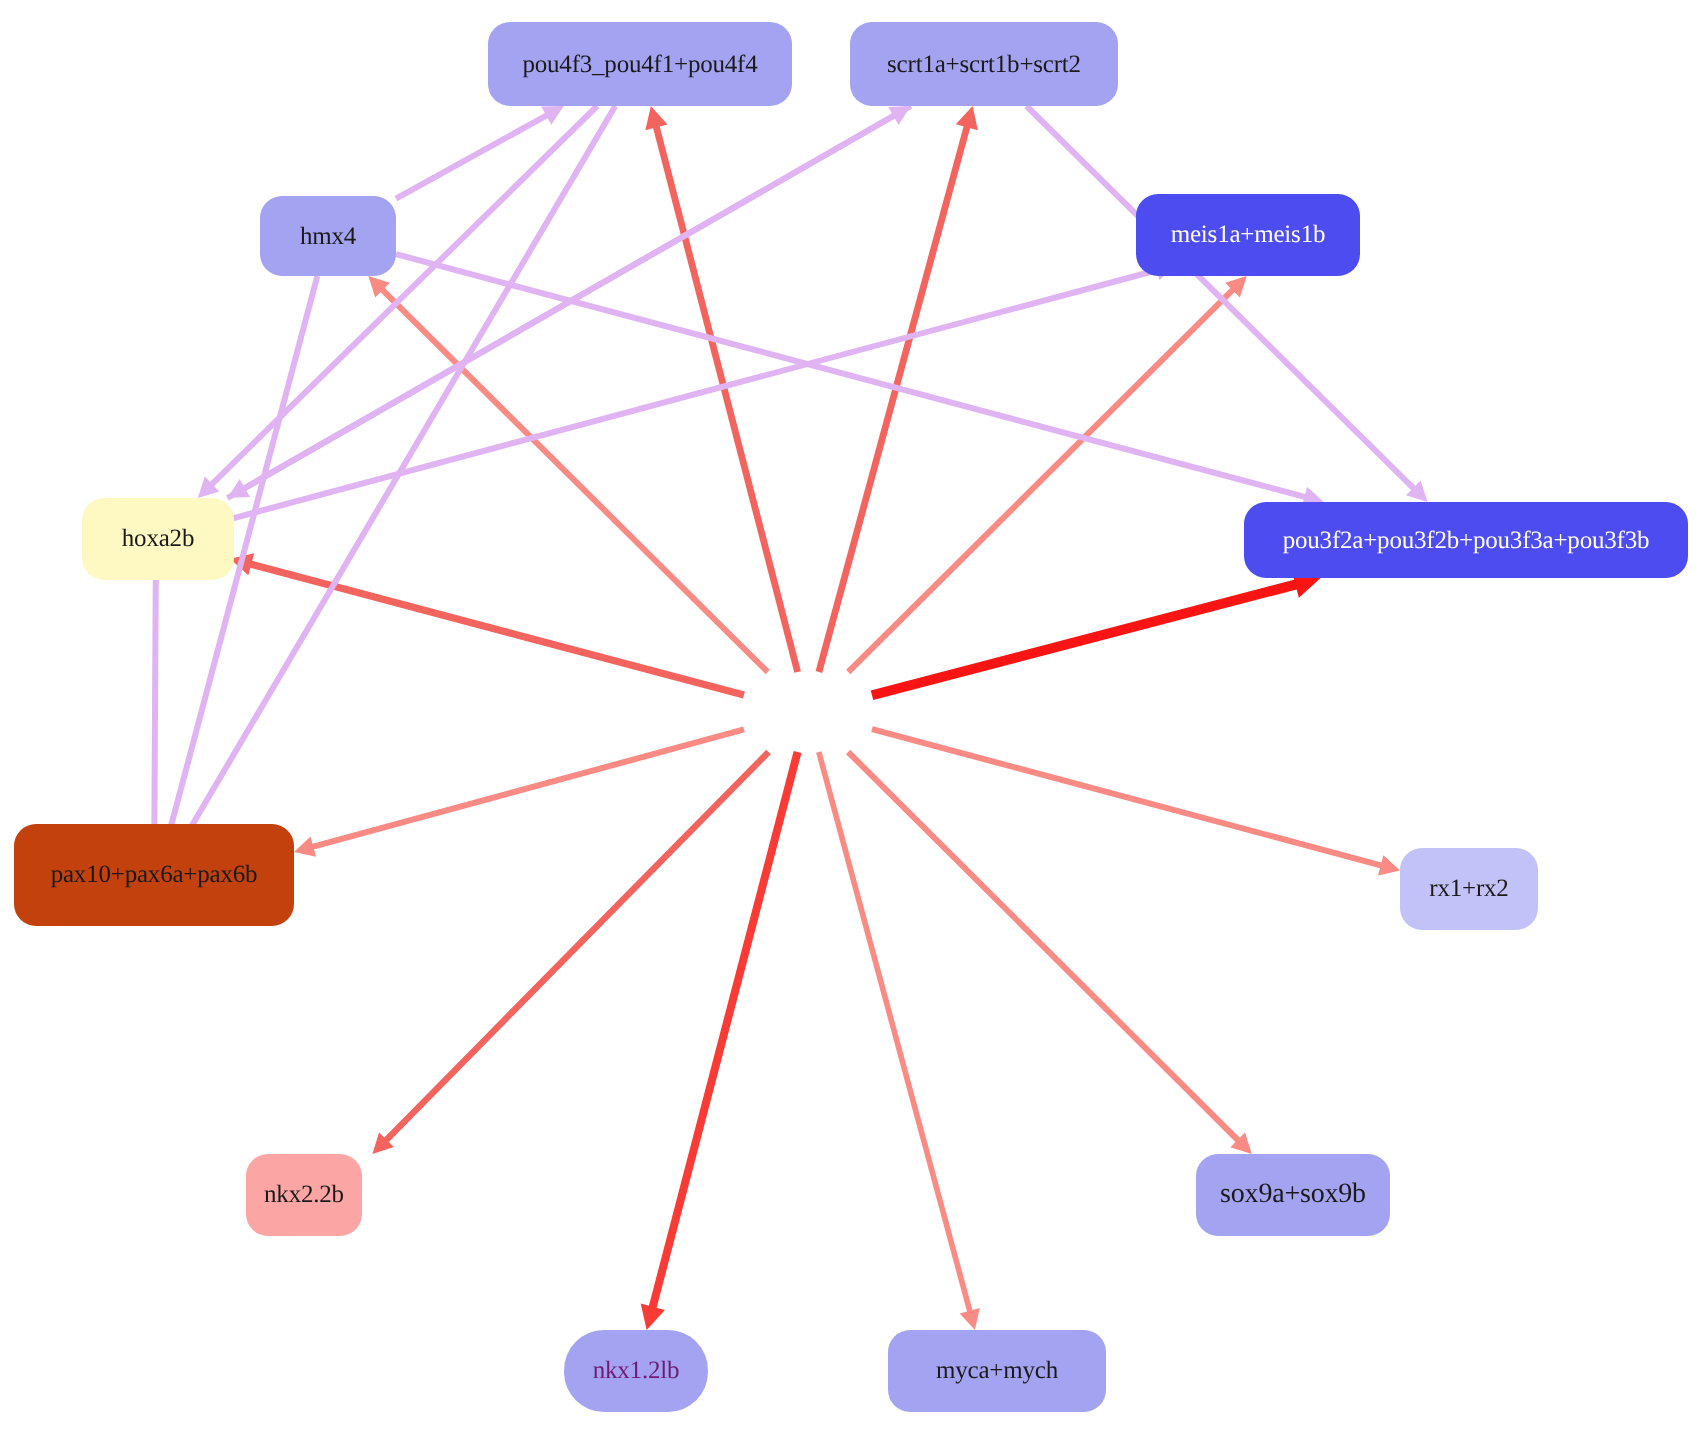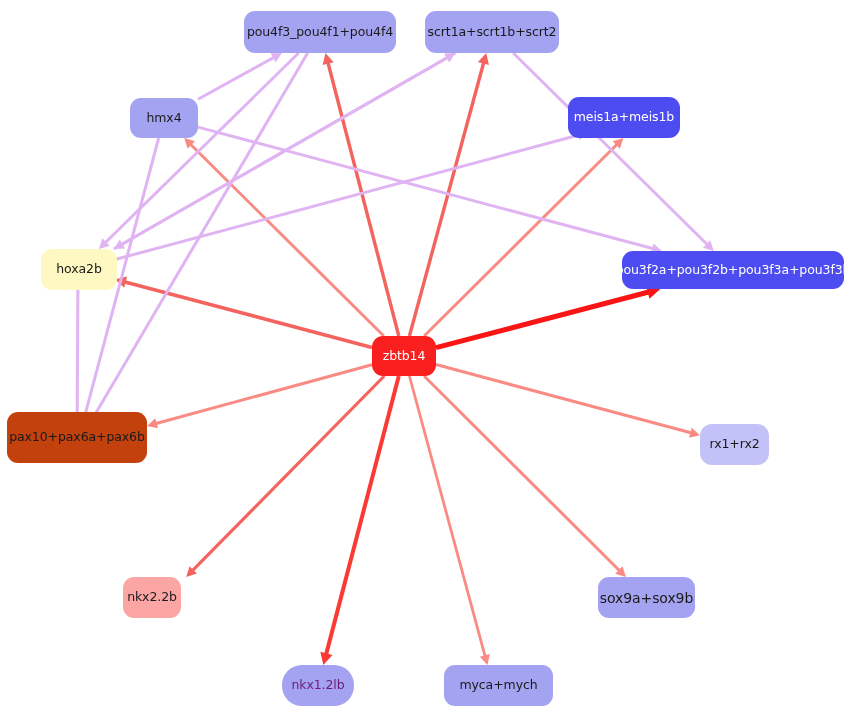--- a/index.html
+++ b/index.html
@@ -38,20 +38,21 @@
     display: flex;
     align-items: center;
     justify-content: center;
     border-radius: 11px;
     font-size: 12.5px;
     line-height: 1;
     letter-spacing: -0.1px;
     white-space: nowrap;
     user-select: none;
     cursor: pointer;
+    font-family: Liberation Serif, serif;
   }
   .node-label {
     pointer-events: none;
   }
 </style>
 </head>
 <body>
 
 <div id="graph-canvas">
   <svg id="edge-layer" viewBox="0 0 854 716" xmlns="http://www.w3.org/2000/svg">
@@ -138,23 +139,20 @@
       <g>
         <line x1="513.26" y1="53.00" x2="707.71" y2="245.03" stroke="#e0b4f2" stroke-width="3" stroke-linecap="butt"></line>
         <polygon points="713.76,251.00 702.99,247.67 710.30,240.27" fill="#e0b4f2"></polygon>
       </g>
       <g>
         <line x1="298.60" y1="53.00" x2="104.95" y2="243.05" stroke="#e0b4f2" stroke-width="3" stroke-linecap="butt"></line>
         <polygon points="98.89,249.00 102.38,238.28 109.67,245.71" fill="#e0b4f2"></polygon>
       </g>
     </svg>
   <div id="node-layer">
-      <div class="node" style="left: 372px; top: 336px; width: 64px; height: 40px; background: rgb(250, 32, 32); color: rgb(255, 255, 255); font-size: 12.5px;">
-        <span class="node-label">zbtb14</span>
-      </div>
       <div class="node" style="left: 244px; top: 11px; width: 152px; height: 42px; background: rgb(163, 163, 242); color: rgb(26, 26, 26); font-size: 12.5px;">
         <span class="node-label">pou4f3_pou4f1+pou4f4</span>
       </div>
       <div class="node" style="left: 425px; top: 11px; width: 134px; height: 42px; background: rgb(163, 163, 242); color: rgb(26, 26, 26); font-size: 12.5px;">
         <span class="node-label">scrt1a+scrt1b+scrt2</span>
       </div>
       <div class="node" style="left: 130px; top: 98px; width: 68px; height: 40px; background: rgb(163, 163, 242); color: rgb(26, 26, 26); font-size: 12.5px; border-radius: 11px;">
         <span class="node-label">hmx4</span>
       </div>
       <div class="node" style="left: 568px; top: 97px; width: 112px; height: 41px; background: rgb(76, 76, 240); color: rgb(255, 255, 255); font-size: 12.5px;">
@@ -162,21 +160,21 @@
       </div>
       <div class="node" style="left: 622px; top: 251px; width: 222px; height: 38px; background: rgb(76, 76, 240); color: rgb(255, 255, 255); font-size: 12.5px;">
         <span class="node-label">pou3f2a+pou3f2b+pou3f3a+pou3f3b</span>
       </div>
       <div class="node" style="left: 41px; top: 249px; width: 76px; height: 41px; background: #fef9c3; color: rgb(26, 26, 26); font-size: 12.5px;">
         <span class="node-label">hoxa2b</span>
       </div>
       <div class="node" style="left: 7px; top: 412px; width: 140px; height: 51px; background: #c2410c; color: rgb(26, 26, 26); font-size: 12.5px;">
         <span class="node-label">pax10+pax6a+pax6b</span>
       </div>
-      <div class="node" style="left: 700px; top: 424px; width: 69px; height: 41px; background: rgb(194, 194, 248); color: rgb(26, 26, 26); font-size: 12.5px; border-radius: 12px;">
+      <div class="node" style="left: 700px; top: 424px; width: 69px; height: 41px; background: rgb(194, 194, 248); color: rgb(26, 26, 26); font-size: 12.5px;">
         <span class="node-label">rx1+rx2</span>
       </div>
       <div class="node" style="left: 123px; top: 577px; width: 58px; height: 41px; background: #fca5a5; color: rgb(26, 26, 26); font-size: 12.5px;">
         <span class="node-label">nkx2.2b</span>
       </div>
       <div class="node" style="left: 598px; top: 577px; width: 97px; height: 41px; background: rgb(163, 163, 242); color: rgb(26, 26, 26); font-size: 14px;">
         <span class="node-label">sox9a+sox9b</span>
       </div>
       <div class="node" style="left: 282px; top: 665px; width: 72px; height: 41px; background: rgb(163, 163, 242); color: #701a75; font-size: 12.5px; border-radius: 20px;">
         <span class="node-label">nkx1.2lb</span>

